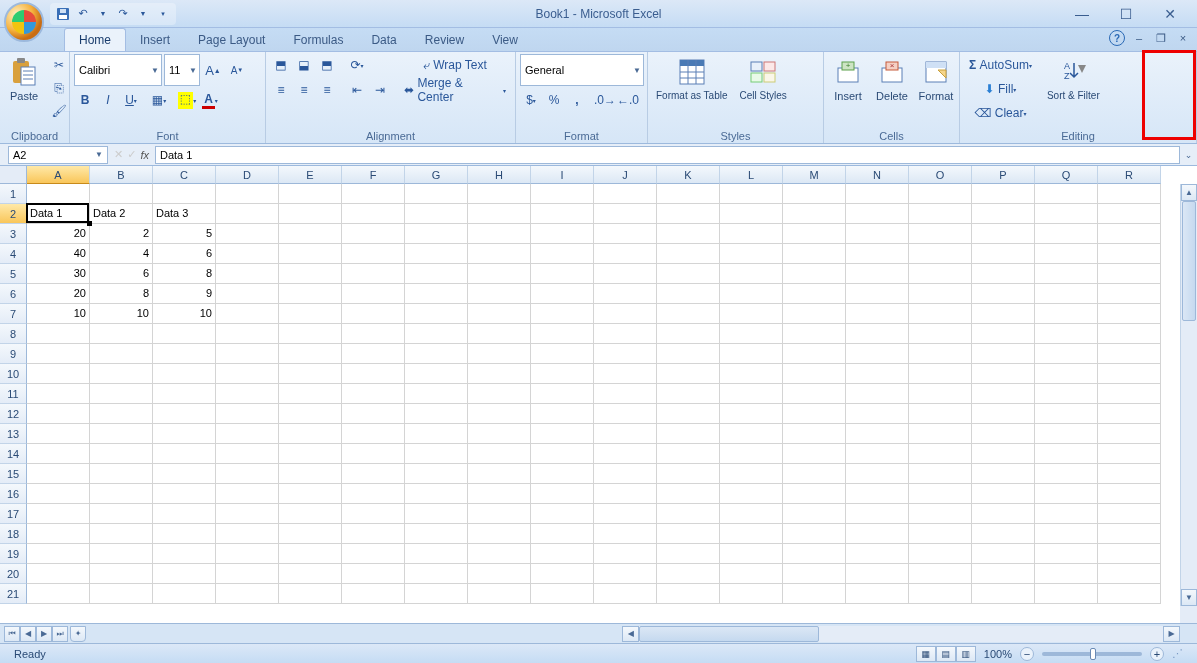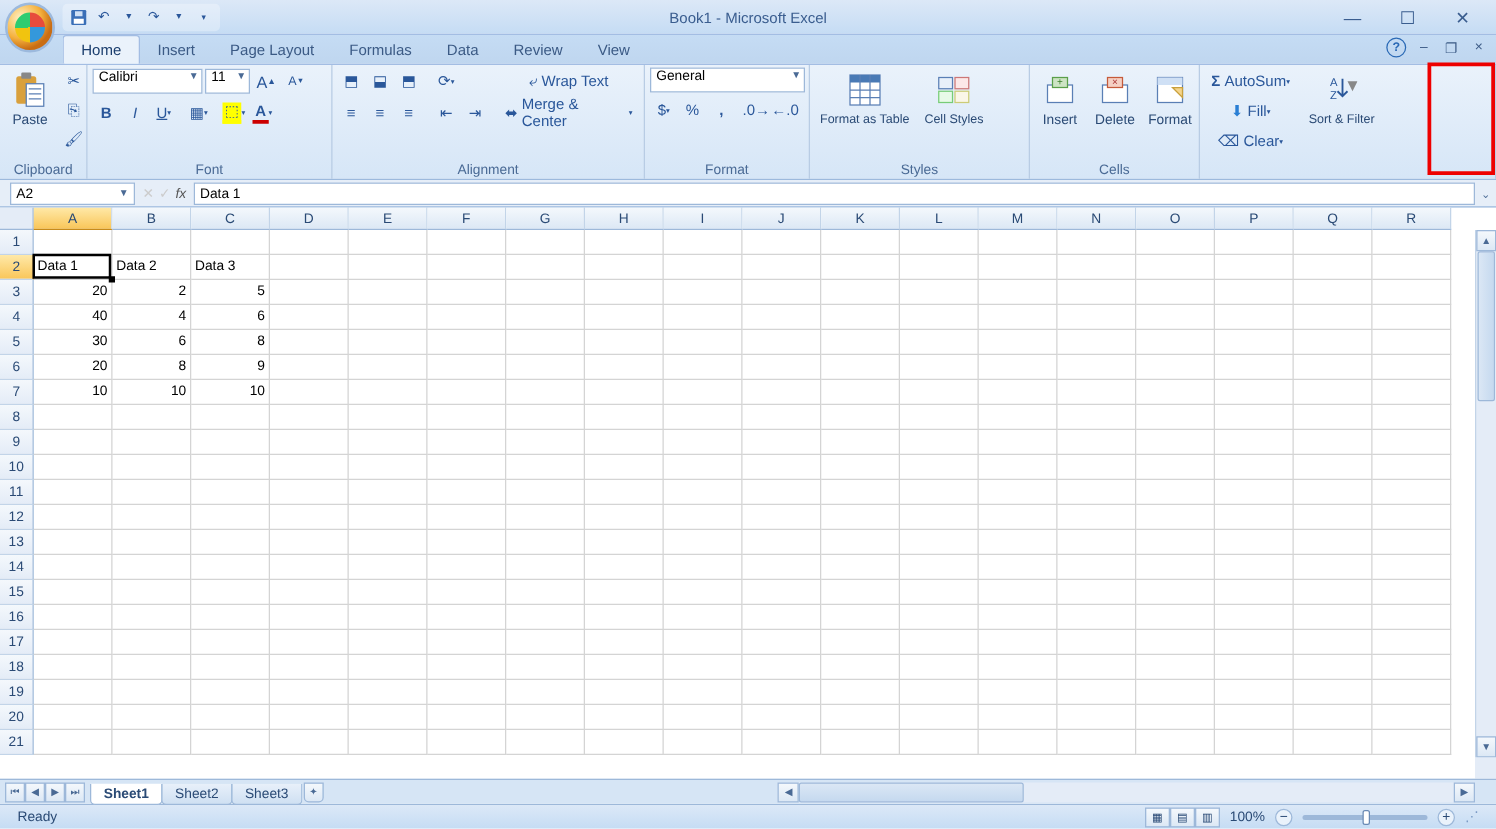--- a/index.html
+++ b/index.html
@@ -9,37 +9,37 @@
 .titlebar { height: 28px; background: linear-gradient(#dce8f7, #c5dcf4); display: flex; align-items: center; position: relative; border-bottom: 1px solid #a3bde3; }
 .office-btn { width: 40px; height: 40px; border-radius: 50%; background: radial-gradient(circle at 30% 30%, #fff3c9, #f5b13d 45%, #c96d13 70%); border: 2px solid #9cb9dd; position: absolute; left: 4px; top: 2px; z-index: 10; display:flex; align-items:center; justify-content:center; }
 .office-btn-inner { width:24px; height:24px; border-radius:50%; background: conic-gradient(#e74c3c 0 90deg, #3498db 90deg 180deg, #f1c40f 180deg 270deg, #2ecc71 270deg 360deg); }
 .qat { margin-left: 50px; display: flex; align-items: center; gap: 2px; padding: 0 4px; background: rgba(255,255,255,0.3); border-radius: 4px; height: 22px; }
 .qat-btn { width: 18px; height: 18px; display:flex; align-items:center; justify-content:center; color:#2a579a; }
 .title-text { position: absolute; left: 50%; transform: translateX(-50%); color: #3a5d8f; font-size: 12px; }
 .win-controls { margin-left: auto; display: flex; gap: 18px; padding-right: 14px; align-items:center; }
 .win-btn { width: 26px; height: 20px; display:flex; align-items:center; justify-content:center; color:#3a5d8f; font-size:14px; }
 
 
-.tabs-row { height: 24px; background: linear-gradient(#c5dcf4, #bfd6ef); display: flex; align-items: flex-end; padding-left: 50px; border-bottom: 1px solid #a3bde3; position:relative; }
+.tabs-row { height: 24px; background: linear-gradient(#c5dcf4, #bfd6ef); display: flex; align-items: flex-end; padding-left: 64px; border-bottom: 1px solid #a3bde3; position:relative; }
 .tab { padding: 4px 14px; color: #3b5a85; font-size: 12px; cursor: default; }
 .tab.active { background: #eaf2fb; border: 1px solid #a3bde3; border-bottom: none; border-radius: 3px 3px 0 0; color: #1a3d6d; }
 .help-ctl { position:absolute; right:6px; top:2px; display:flex; gap:6px; align-items:center; }
 .help-ctl span { color:#3b5a85; width:16px; height:16px; display:inline-flex; align-items:center; justify-content:center; }
 
 
 .ribbon { height: 92px; background: linear-gradient(#eaf2fb, #d6e6f7); display: flex; border-bottom: 1px solid #9cb9dd; }
 .rib-group { border-right: 1px solid #b8cce4; display: flex; flex-direction: column; padding: 2px 4px 0 4px; }
 .rib-body { flex: 1; display: flex; align-items: flex-start; gap: 4px; }
 .rib-label { text-align: center; color: #4a6a95; font-size: 11px; padding: 1px 0; position:relative; }
 
 .big-btn { display: flex; flex-direction: column; align-items: center; padding: 2px 4px; gap:2px; text-align:center; color:#2a4a75; min-width:40px; }
 .big-btn .ic { width: 32px; height: 32px; display:flex; align-items:center; justify-content:center; font-size:22px; }
 .small-stack { display:flex; flex-direction:column; gap:1px; }
 .sm-btn { width: 22px; height: 22px; border:1px solid transparent; display:flex; align-items:center; justify-content:center; color:#2a579a; font-size:12px; }
-.combo { height:20px; background:#fff; border:1px solid #9db8d9; display:flex; padding:0 2px 0 4px; font-size:11px; }
+.combo { height:32px; background:#fff; border:1px solid #9db8d9; display:flex; align-items:center; padding:0 2px 0 4px; font-size:11px; }
 .combo .dd { margin-left:auto; color:#4a6a95; font-size:8px; }
 
 .redbox { position:absolute; border:3px solid #e00; pointer-events:none; }
 
 
 .fbar { height: 22px; background:#e6eef8; border-bottom:1px solid #9cb9dd; display:flex; align-items:center; }
 .namebox { width: 100px; height:18px; background:#fff; border:1px solid #9db8d9; margin-left:8px; padding:0 4px; display:flex; align-items:center; }
 .namebox .dd { margin-left:auto; font-size:8px; color:#4a6a95; }
 .fx-btns { display:flex; align-items:center; padding:0 6px; gap:4px; color:#777; }
 .fx { font-style:italic; color:#555; }
@@ -326,20 +326,21 @@
             <svg width="26" height="26" viewBox="0 0 26 26">
               <text x="4" y="10" font-size="9" fill="#2a579a">A</text>
               <text x="4" y="20" font-size="9" fill="#2a579a">Z</text>
               <path d="M14 4 L14 18 M10 14 L14 18 L18 14" stroke="#2a579a" fill="none" stroke-width="1.5"></path>
               <polygon points="18,6 26,6 22,14" fill="#888"></polygon>
             </svg>
           </span>
         <span style="font-size:10px;line-height:11px">Sort &amp; Filter</span>
       </div>
     </div>
+    <div class="rib-label">Editing</div>
     <div class="redbox" style="top:-2px;right:0;width:54px;height:90px"></div>
   </div>
 </div>
 
 <div class="fbar">
   <div class="namebox">
       <span>A2</span>
       <span class="dd">▼</span>
     </div>
   <div class="fx-btns">
@@ -830,25 +831,20 @@
   <div class="scroll-corner"></div>
 </div>
 
 <div class="sheettab-row">
   <div class="nav-btns">
     <span class="nav-b">⏮</span>
     <span class="nav-b">◀</span>
     <span class="nav-b">▶</span>
     <span class="nav-b">⏭</span>
   </div>
-  <div class="sheet-tabs" id="sheettabs">
-      <div class="sh-tab active">Sheet1</div>
-      <div class="sh-tab">Sheet2</div>
-      <div class="sh-tab">Sheet3</div>
-    </div>
   <span class="nav-b" style="margin-left:2px;border-radius:0 0 4px 4px">✦</span>
   <div class="hscroll-bar">
     <div class="sbtn">◀</div>
     <div class="track">
         <div class="thumb"></div>
       </div>
     <div class="sbtn">▶</div>
   </div>
 </div>
 

